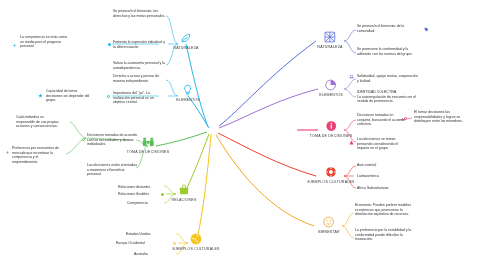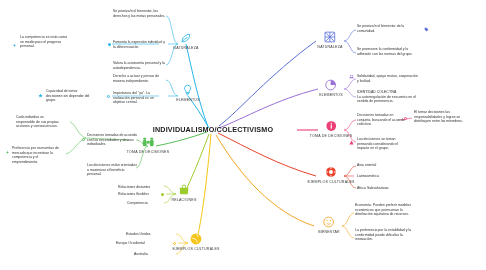--- a/index.html
+++ b/index.html
@@ -98,21 +98,20 @@
     <path d="M400,120 L412,118" stroke="#ec3f75" stroke-width=".6" fill="none"></path>
 
     <path d="M344,176 C350,176 350,166 356,166" stroke="#e8412c" stroke-width=".6" fill="none"></path>
     <path d="M344,176 L354,176" stroke="#e8412c" stroke-width=".6" fill="none"></path>
     <path d="M344,176 C350,176 350,188 356,188" stroke="#e8412c" stroke-width=".6" fill="none"></path>
 
     <path d="M342,226 C348,226 348,213 354,213" stroke="#f5a623" stroke-width=".6" fill="none"></path>
     <path d="M342,226 C348,226 348,238 354,238" stroke="#f5a623" stroke-width=".6" fill="none"></path>
   </svg>
 
-  <div class="center-node">INDIVIDUALISMO/COLECTIVISMO</div>
 
   <div class="branch-node" style="left:186px; top:40px;">
     <span class="ico">
       <svg viewBox="0 0 24 24" fill="none" stroke="#29b6e8" stroke-width="1.6">
           <path d="M5 19c0-8 6-13 14-14 0 9-5 14-14 14z"></path>
           <path d="M5 19c3-4 6-6 10-8"></path>
         </svg>
     </span>
     <span class="blabel">NATURALEZA</span>
   </div>

